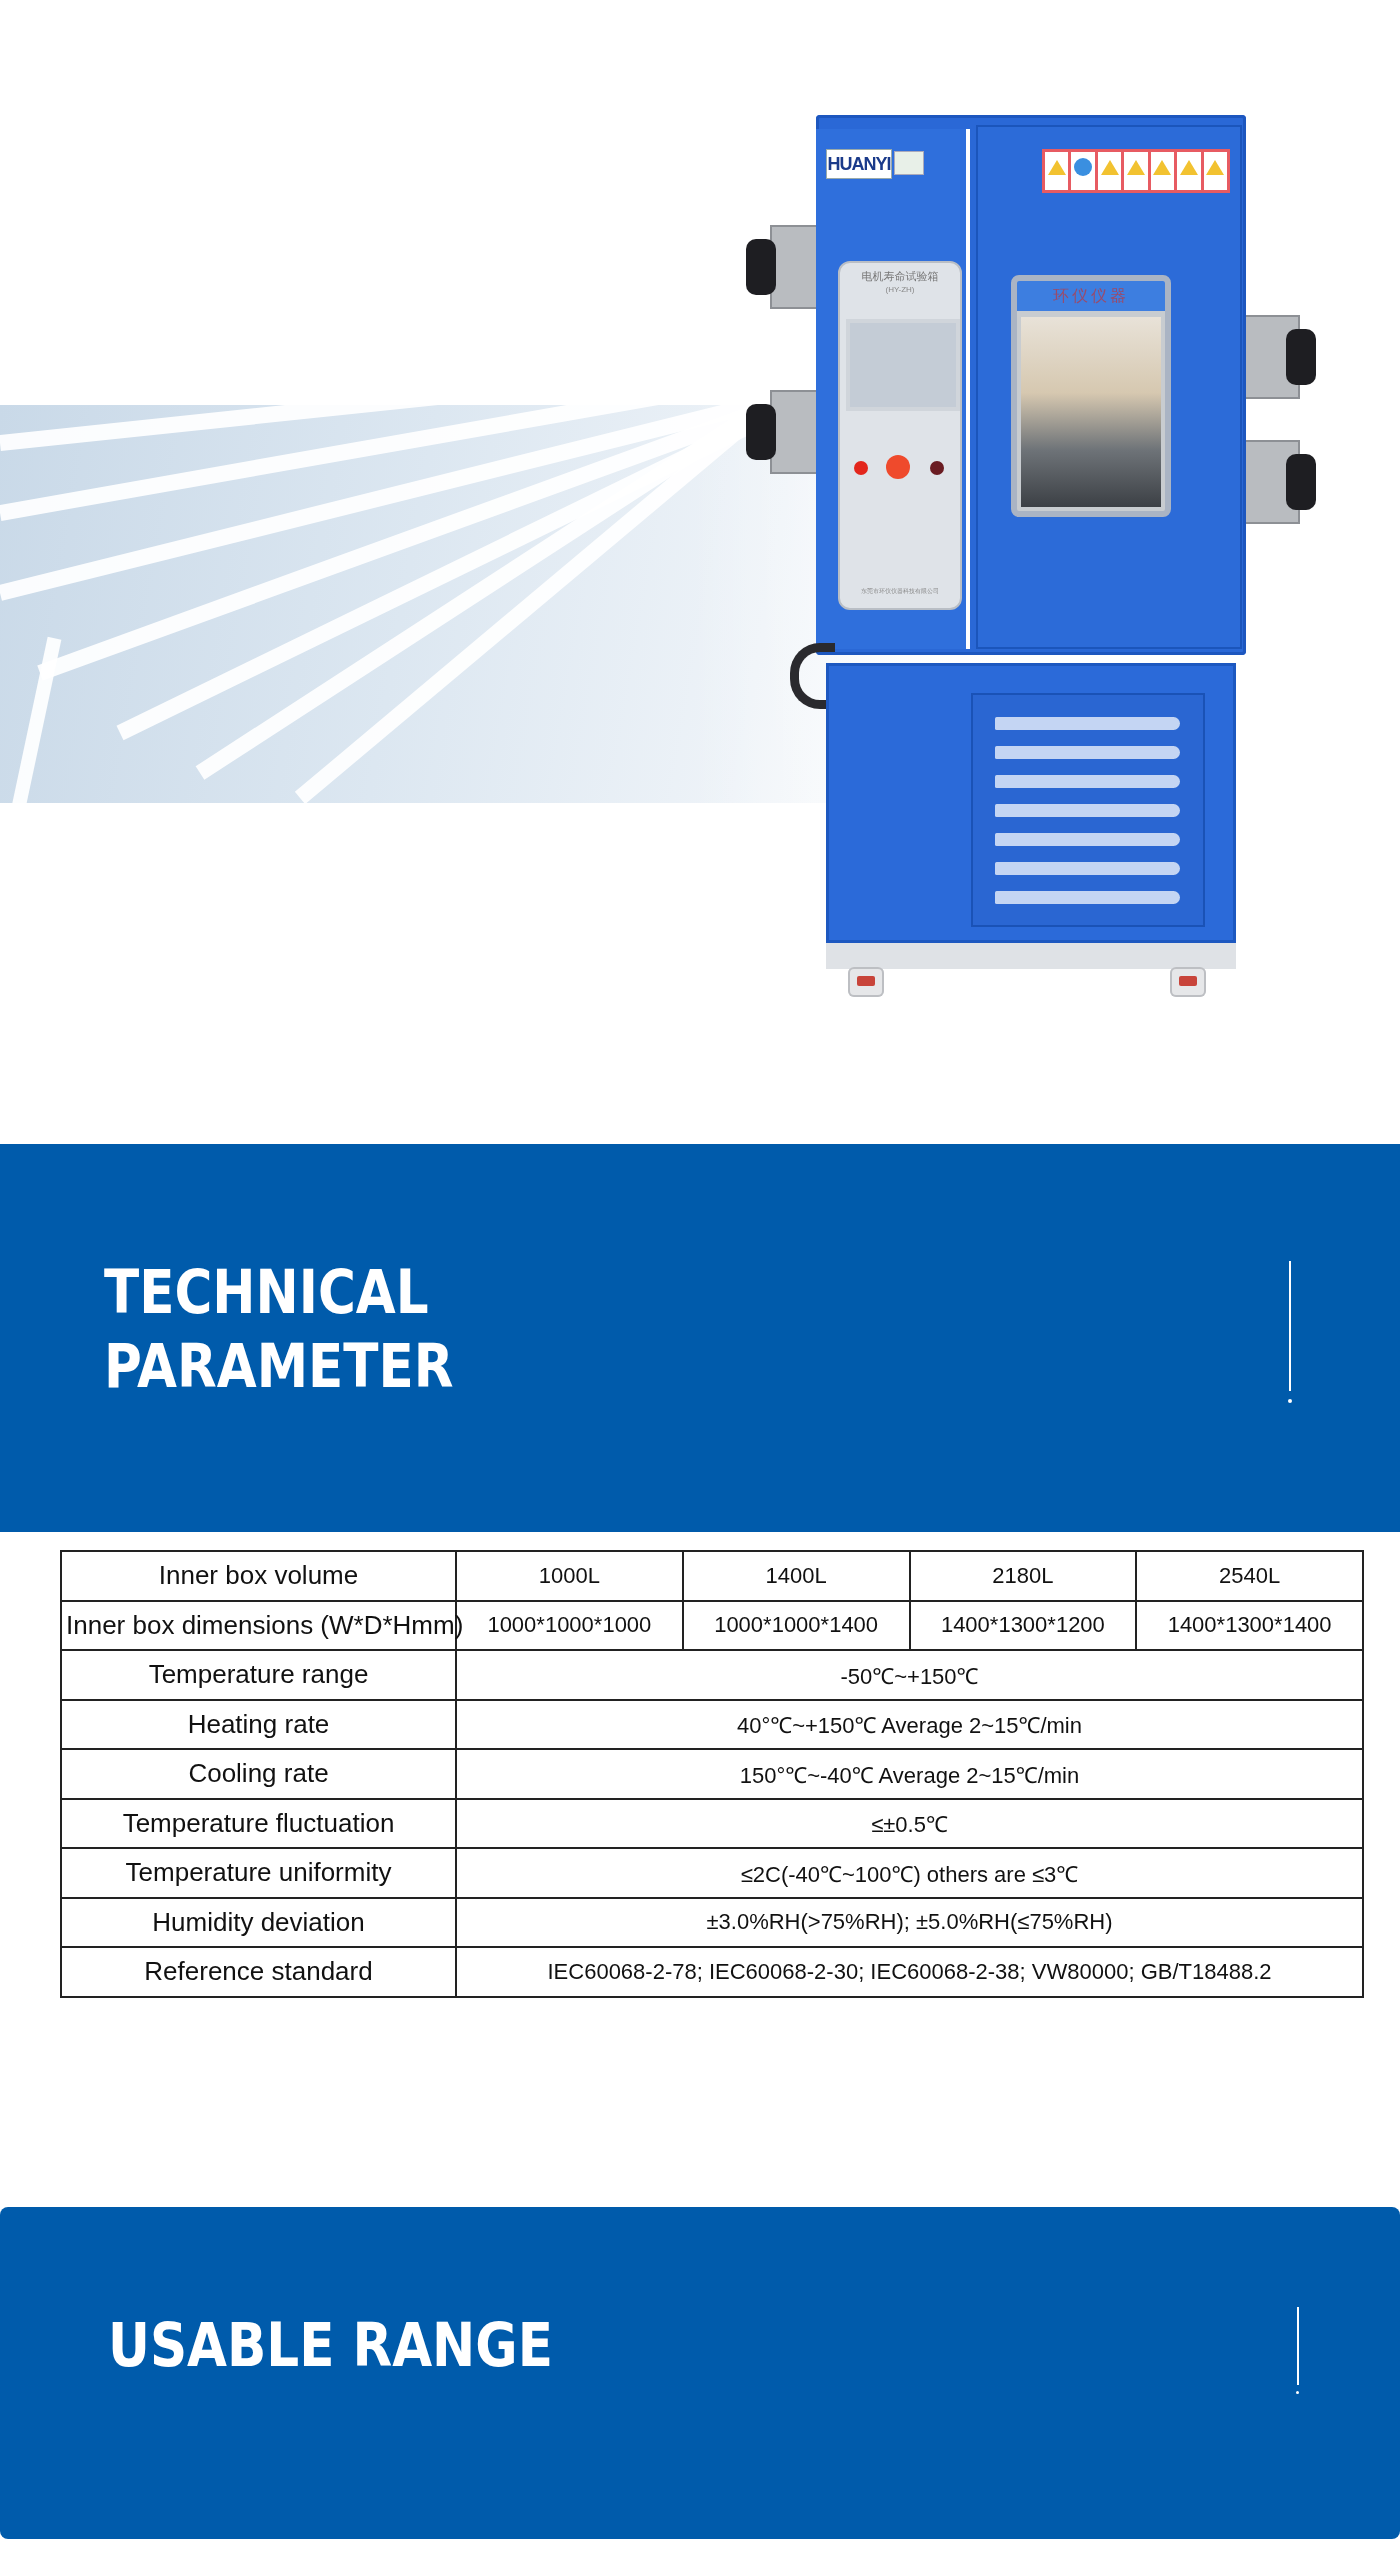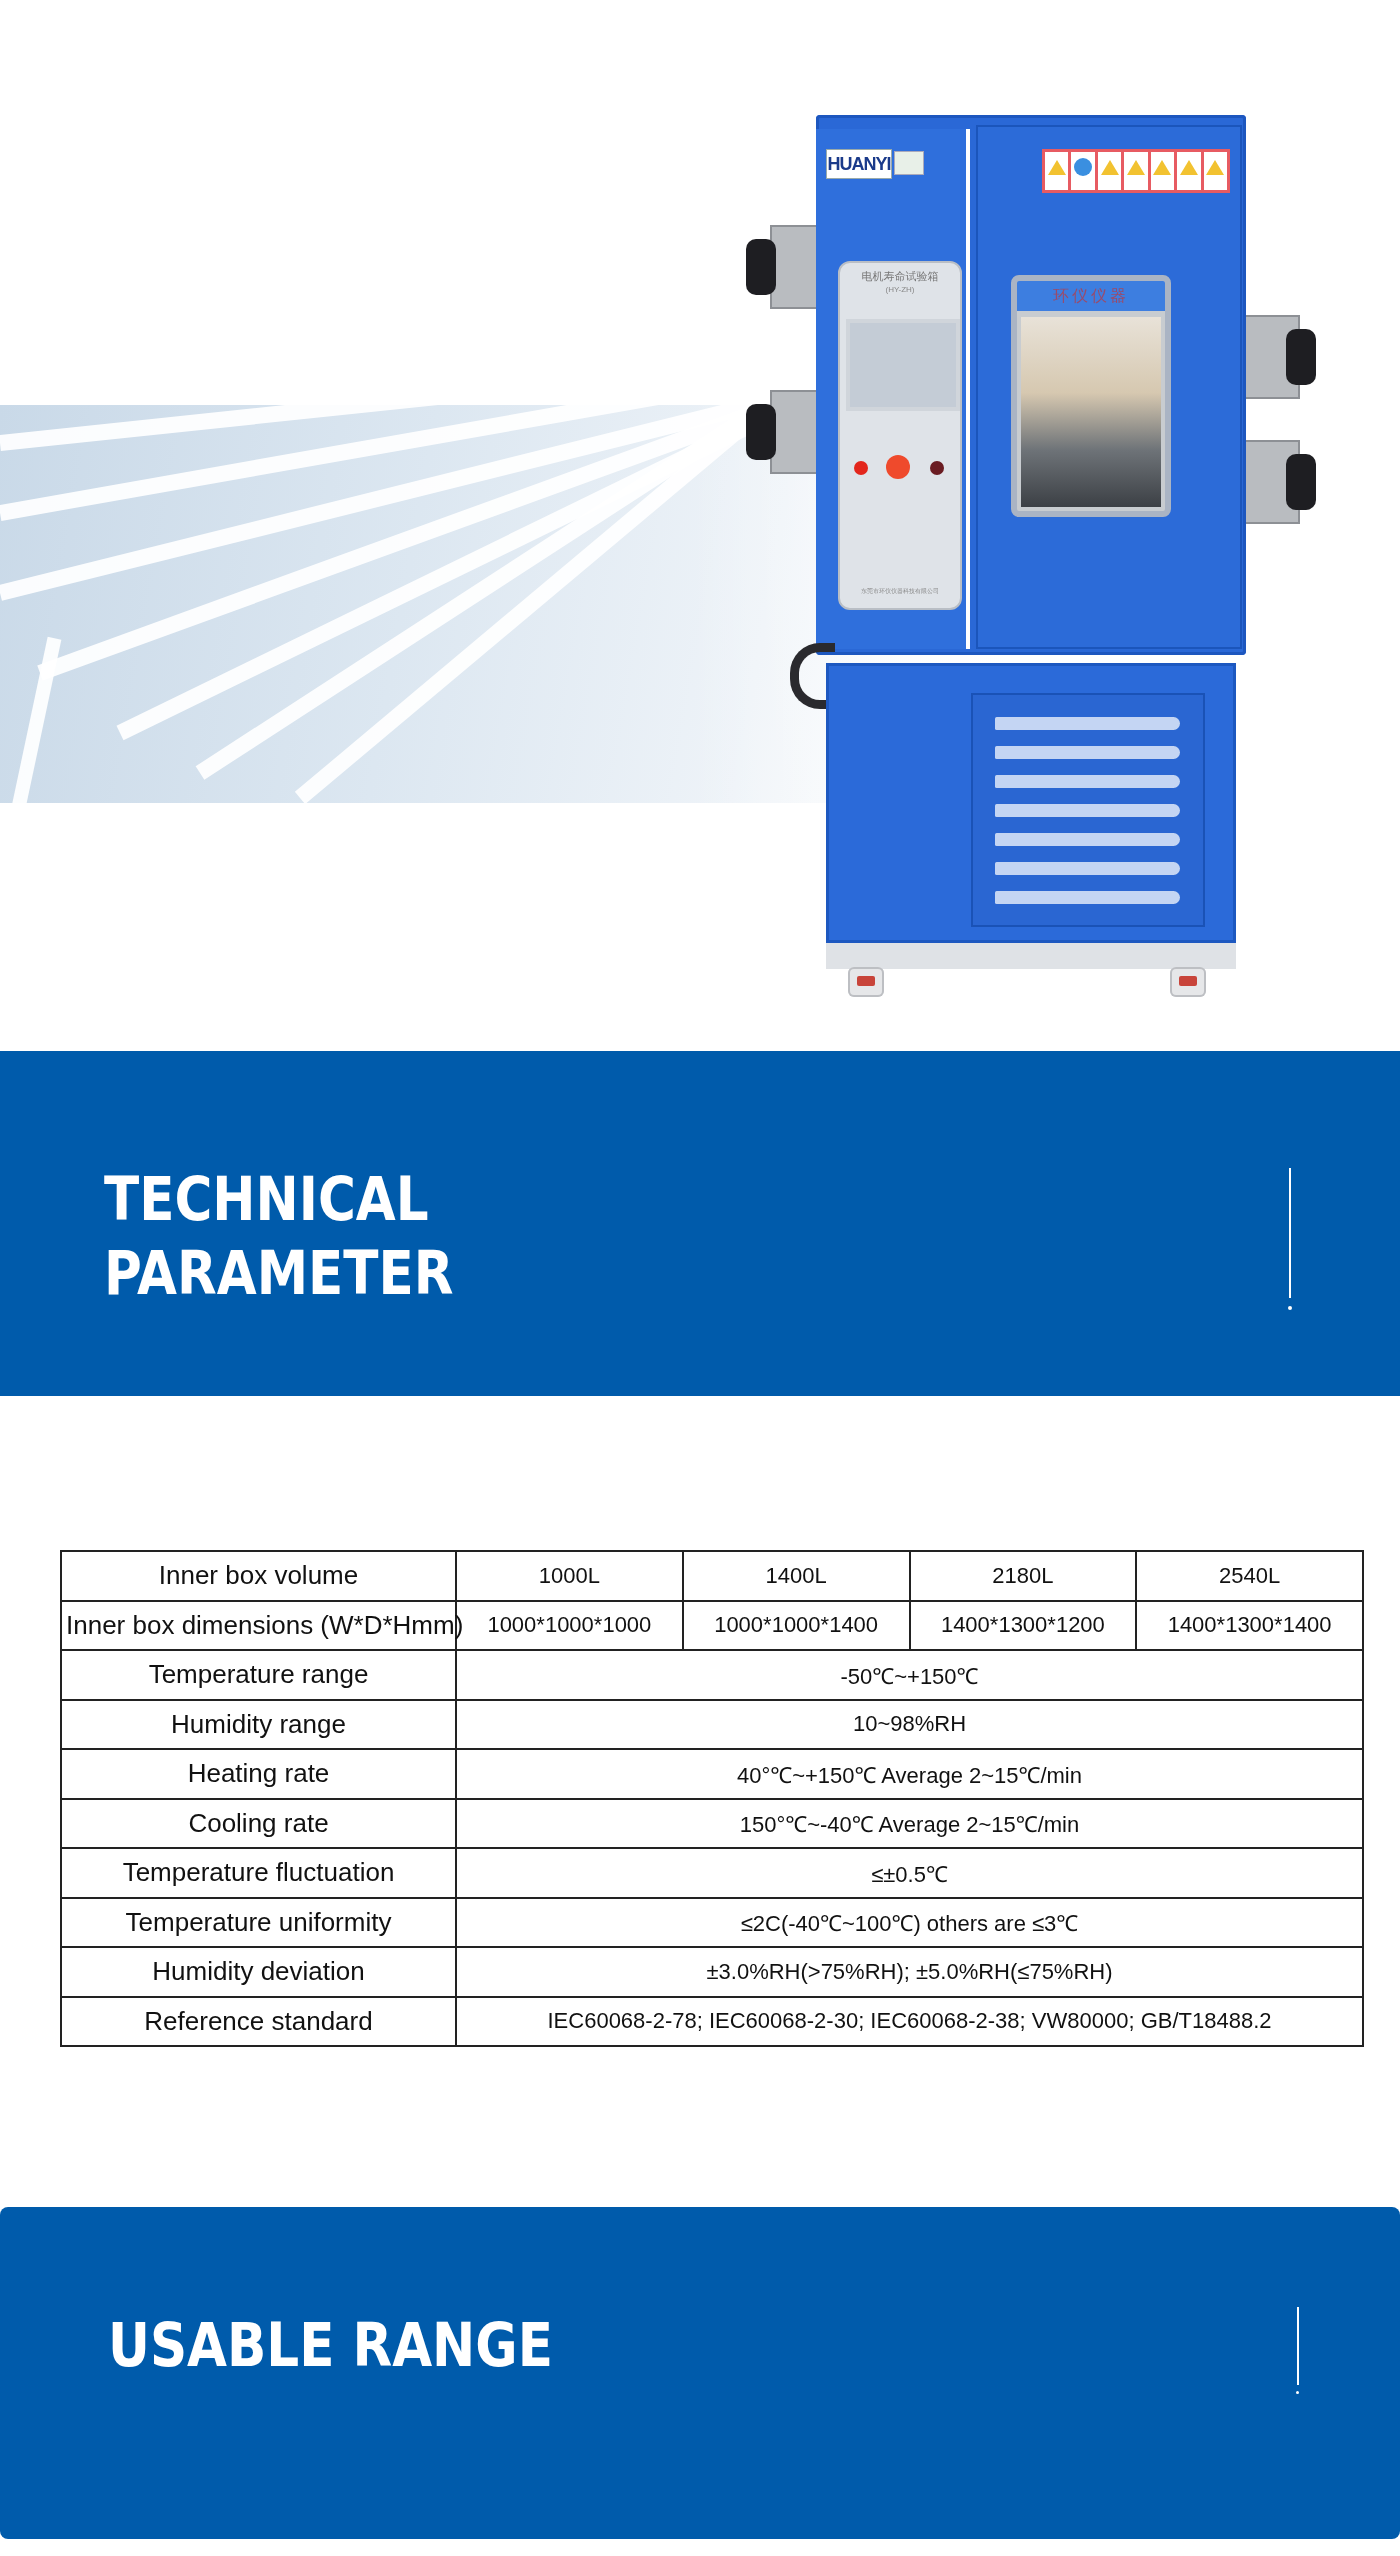--- a/index.html
+++ b/index.html
@@ -150,21 +150,21 @@
         <div class="slat" style="top:167px;"></div>
         <div class="slat" style="top:196px;"></div>
       </div>
     </div>
     <div class="base"></div>
     <div class="wheel" style="left:78px;"></div>
     <div class="wheel" style="left:400px;"></div>
   </div>
 </section>
 
-<section class="band" style="top:1051px;height:345px;">
+<section class="band" style="top:1144px;height:388px;">
   <div class="band-title" style="top:111px;">TECHNICAL</div>
   <div class="band-title" style="top:185px;">PARAMETER</div>
   <div class="band-line" style="left:1289px;top:117px;height:130px;"></div>
   <div class="band-dot" style="left:1288px;top:255px;"></div>
 </section>
 
 <table class="spec-table">
   <colgroup>
     <col class="c0">
       <col class="cn">
@@ -185,24 +185,20 @@
       <td>1000*1000*1000</td>
       <td>1000*1000*1400</td>
       <td>1400*1300*1200</td>
       <td>1400*1300*1400</td>
     </tr>
     <tr>
       <td class="lbl">Temperature range</td>
       <td colspan="4">-50℃~+150℃</td>
     </tr>
     <tr>
-      <td class="lbl">Humidity range</td>
-      <td colspan="4">10~98%RH</td>
-    </tr>
-    <tr>
       <td class="lbl">Heating rate</td>
       <td colspan="4">40°℃~+150℃ Average 2~15℃/min</td>
     </tr>
     <tr>
       <td class="lbl">Cooling rate</td>
       <td colspan="4">150°℃~-40℃ Average 2~15℃/min</td>
     </tr>
     <tr>
       <td class="lbl">Temperature fluctuation</td>
       <td colspan="4">≤±0.5℃</td>

